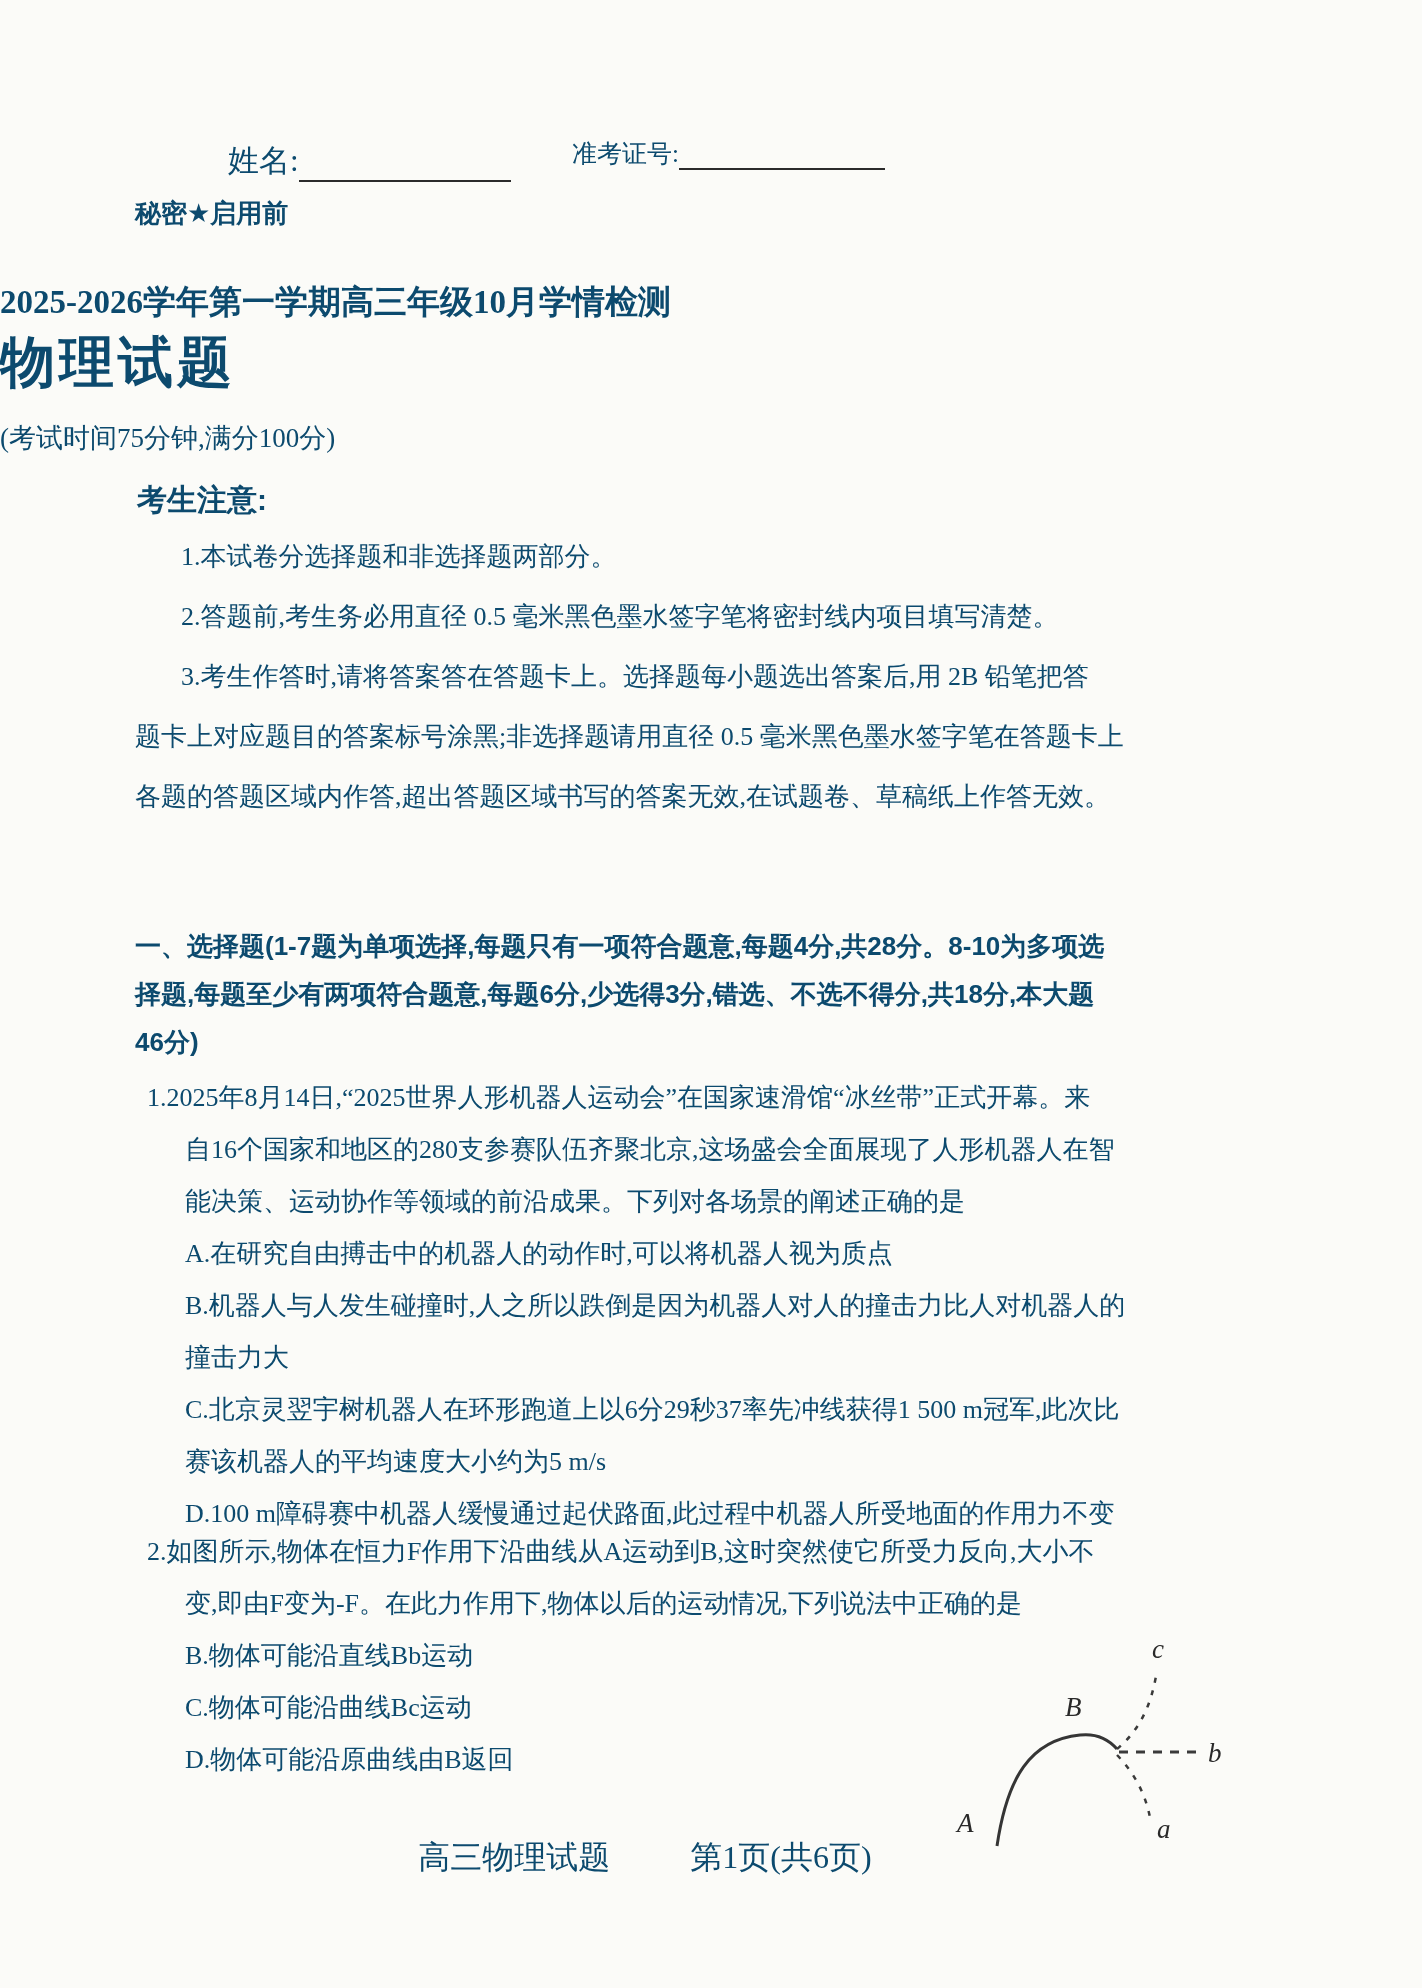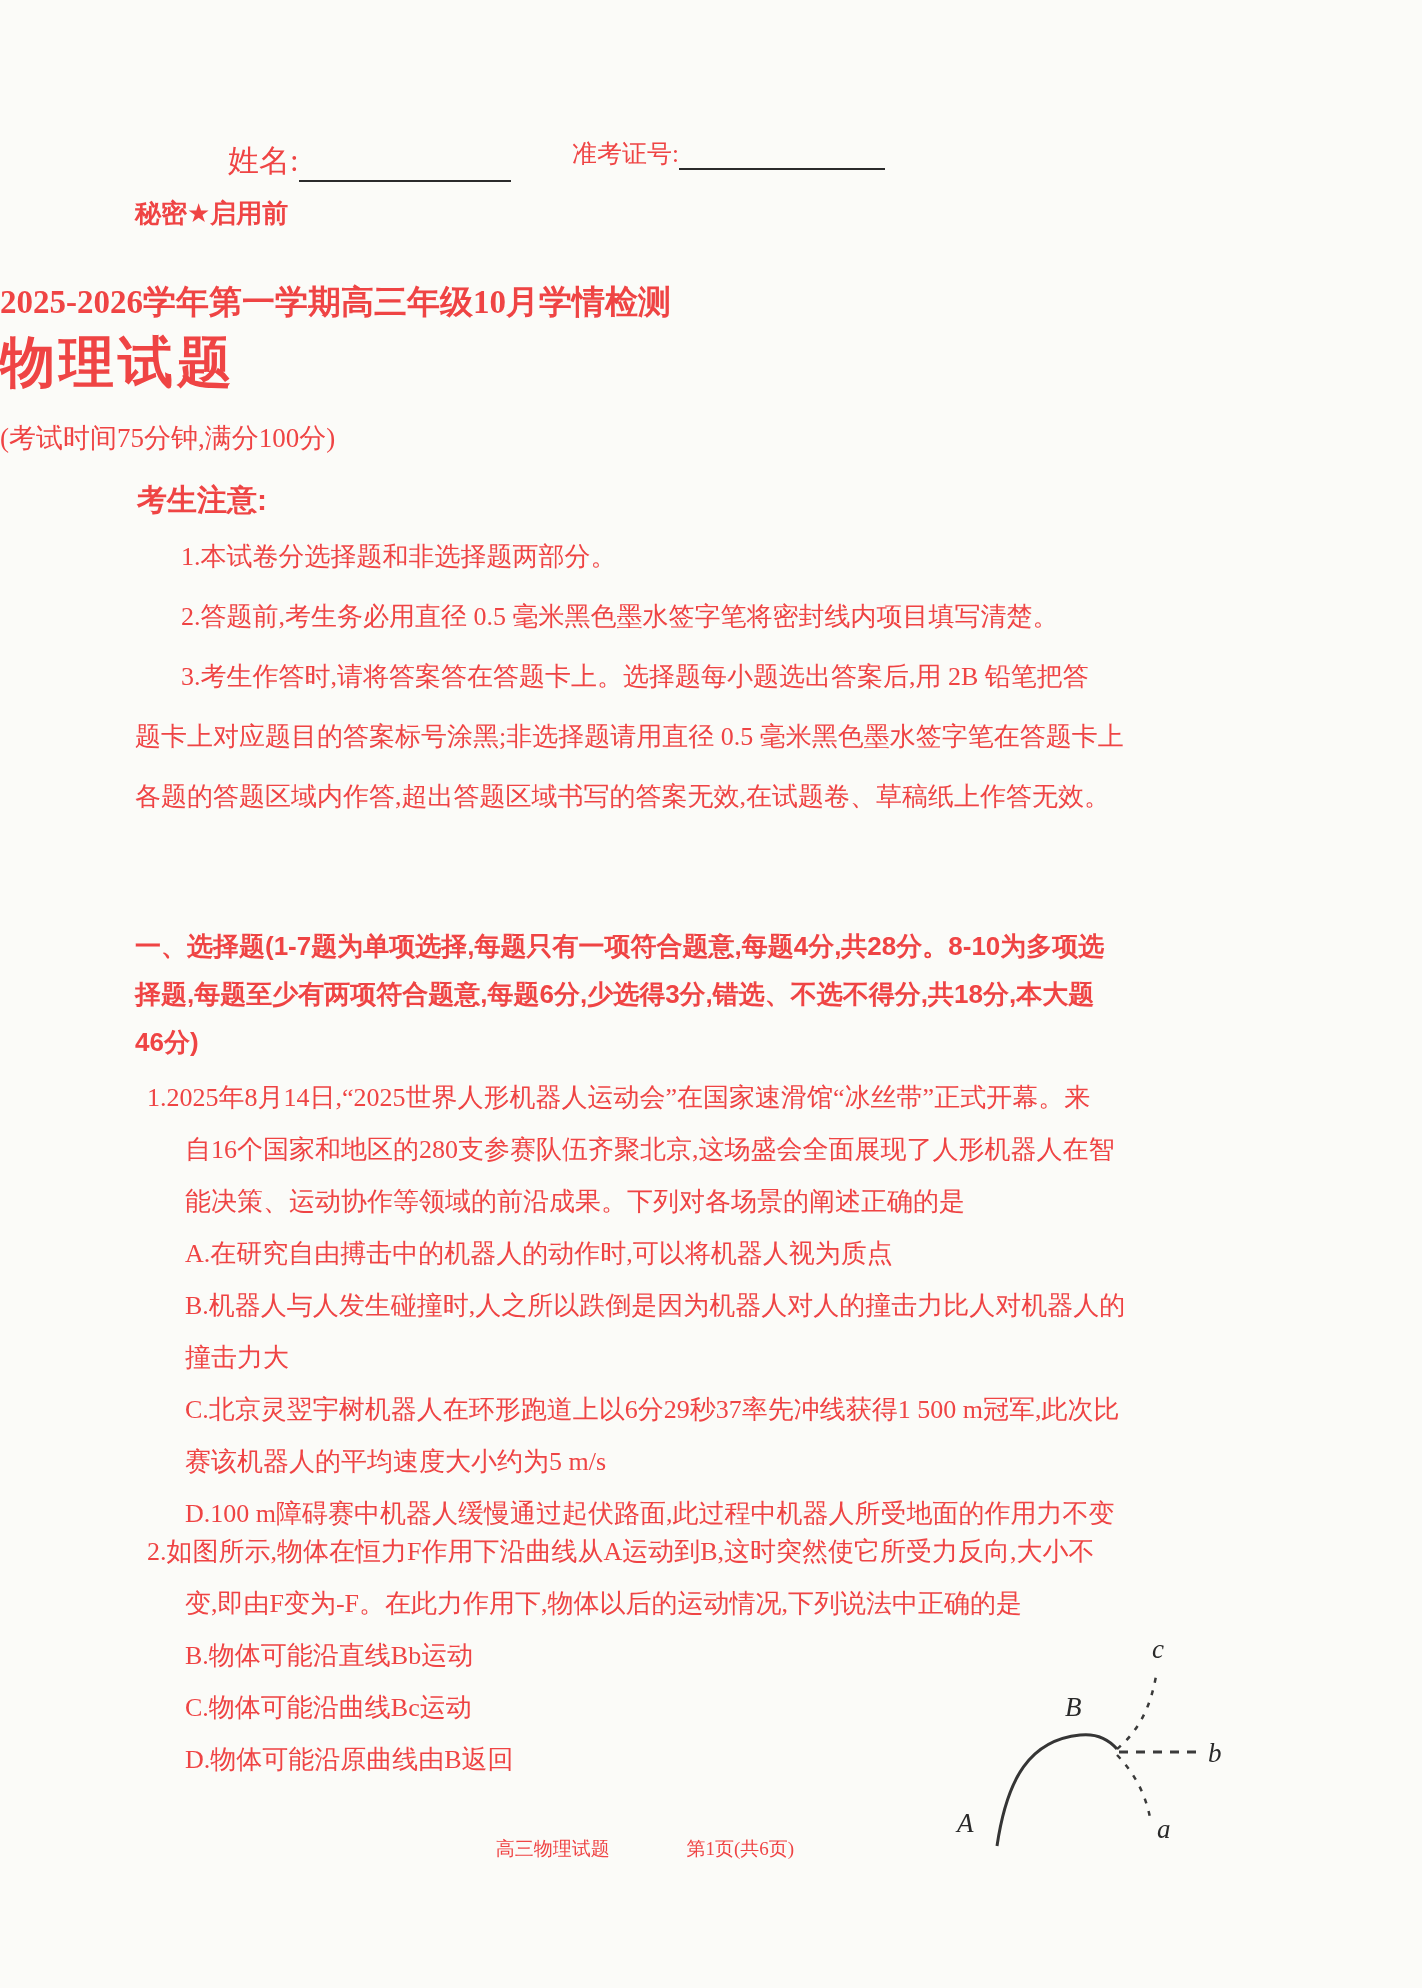--- a/index.html
+++ b/index.html
@@ -1,37 +1,37 @@
 <!DOCTYPE html>
 <html><head>
 <meta charset="utf-8">
 <style>
   html,body{margin:0;padding:0;background:#e8e8e6;}
   .page{
     position:relative;
     width:1422px;height:1988px;
     margin:0 auto;
     background:#fbfbf8;
-    color:#ef4444;
+    color:#0c4a6e;
     font-family:"Liberation Serif","DejaVu Serif",serif;
     overflow:hidden;
   }
   .abs{position:absolute;}
   .center{left:0;width:1297px;text-align:left;}
   .heiti{font-family:"Liberation Sans","DejaVu Sans",sans-serif;font-weight:bold;}
   .body-line{white-space:nowrap;font-size:26px;}
   .fill-line{display:inline-block;border-bottom:2px solid #2b2b2b;height:30px;vertical-align:bottom;}
   .notice-block{left:135px;top:527px;line-height:60px;}
   .section-block{left:135px;top:922px;line-height:48px;font-size:30px;}
   .q1-block{left:135px;top:1072px;line-height:52px;}
   .q2-block{left:135px;top:1526px;line-height:52px;}
   .indent{padding-left:46px;}
   .q-num{padding-left:12px;}
   .q-body{padding-left:50px;}
-  .footer-row{top:1836px;font-size:19px;}
+  .footer-row{top:1836px;font-size:32px;}
   .footer-row span{margin:0 36px;}
   .fig-label{font-family:"Liberation Serif",serif;font-style:italic;font-size:27px;fill:#2a2a2a;}
 </style>
 </head>
 <body>
 
 <div class="page">
 
   <div class="abs" style="left:228px;top:140px;font-size:31px;">
     <span>姓名:</span><span class="fill-line" style="width:212px;"></span>

